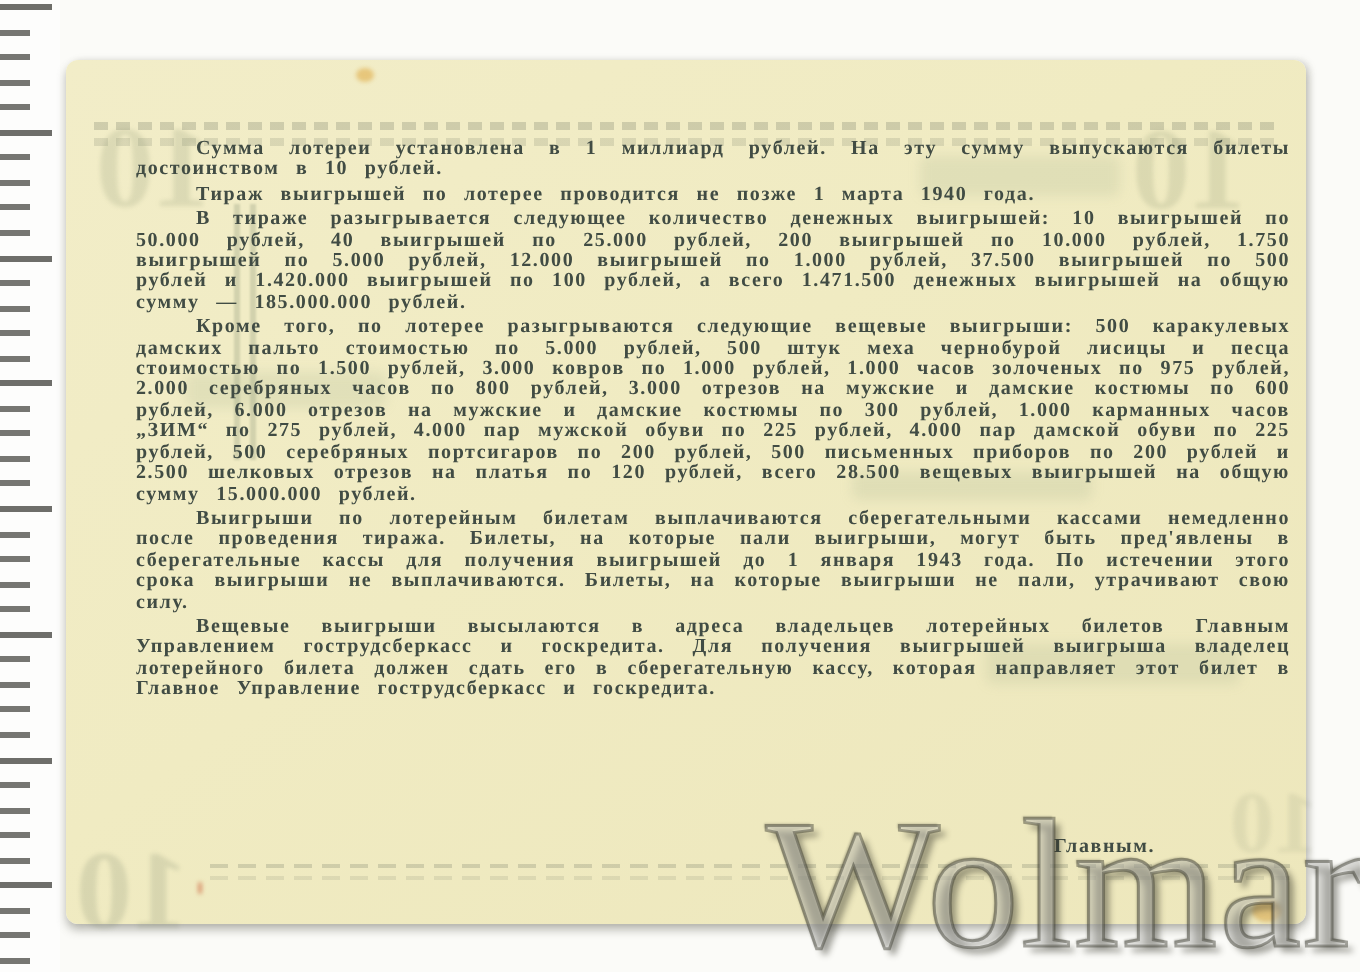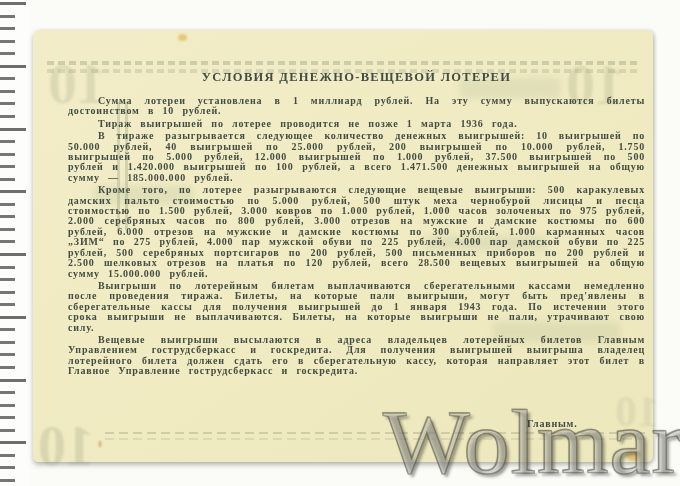--- a/index.html
+++ b/index.html
@@ -121,24 +121,23 @@
     <div class="vline v2"></div>
     <div class="smudge sm1"></div>
     <div class="smudge sm2"></div>
     <div class="smudge sm3"></div>
     <div class="smudge sm4"></div>
     <div class="stain st1"></div>
     <div class="stain st2"></div>
     <div class="stain st3"></div>
 
     <div class="ticket-text">
-      <h1 class="ticket-title">УСЛОВИЯ ДЕНЕЖНО-ВЕЩЕВОЙ ЛОТЕРЕИ</h1>
       <div>
           <p class="tpar">Сумма лотереи установлена в 1 миллиард рублей. На эту сумму выпускаются билеты достоинством в 10 рублей.</p>
-          <p class="tpar">Тираж выигрышей по лотерее проводится не позже 1 марта 1936 года.</p>
+          <p class="tpar">Тираж выигрышей по лотерее проводится не позже 1 марта 1940 года.</p>
           <p class="tpar">В тираже разыгрывается следующее количество денежных выигрышей: 10 выигрышей по 50.000 рублей, 40 выигрышей по 25.000 рублей, 200 выигрышей по 10.000 рублей, 1.750 выигрышей по 5.000 рублей, 12.000 выигрышей по 1.000 рублей, 37.500 выигрышей по 500 рублей и 1.420.000 выигрышей по 100 рублей, а всего 1.471.500 денежных выигрышей на общую сумму — 185.000.000 рублей.</p>
           <p class="tpar">Кроме того, по лотерее разыгрываются следующие вещевые выигрыши: 500 каракулевых дамских пальто стоимостью по 5.000 рублей, 500 штук меха чернобурой лисицы и песца стоимостью по 1.500 рублей, 3.000 ковров по 1.000 рублей, 1.000 часов золоченых по 975 рублей, 2.000 серебряных часов по 800 рублей, 3.000 отрезов на мужские и дамские костюмы по 600 рублей, 6.000 отрезов на мужские и дамские костюмы по 300 рублей, 1.000 карманных часов „ЗИМ“ по 275 рублей, 4.000 пар мужской обуви по 225 рублей, 4.000 пар дамской обуви по 225 рублей, 500 серебряных портсигаров по 200 рублей, 500 письменных приборов по 200 рублей и 2.500 шелковых отрезов на платья по 120 рублей, всего 28.500 вещевых выигрышей на общую сумму 15.000.000 рублей.</p>
           <p class="tpar">Выигрыши по лотерейным билетам выплачиваются сберегательными кассами немедленно после проведения тиража. Билеты, на которые пали выигрыши, могут быть пред'явлены в сберегательные кассы для получения выигрышей до 1 января 1943 года. По истечении этого срока выигрыши не выплачиваются. Билеты, на которые выигрыши не пали, утрачивают свою силу.</p>
           <p class="tpar">Вещевые выигрыши высылаются в адреса владельцев лотерейных билетов Главным Управлением гострудсберкасс и госкредита. Для получения выигрышей выигрыша владелец лотерейного билета должен сдать его в сберегательную кассу, которая направляет этот билет в Главное Управление гострудсберкасс и госкредита.</p>
         </div>
     </div>
 
     <div class="goznak">Главным.</div>
 
     <div class="dash-line d1"></div>

